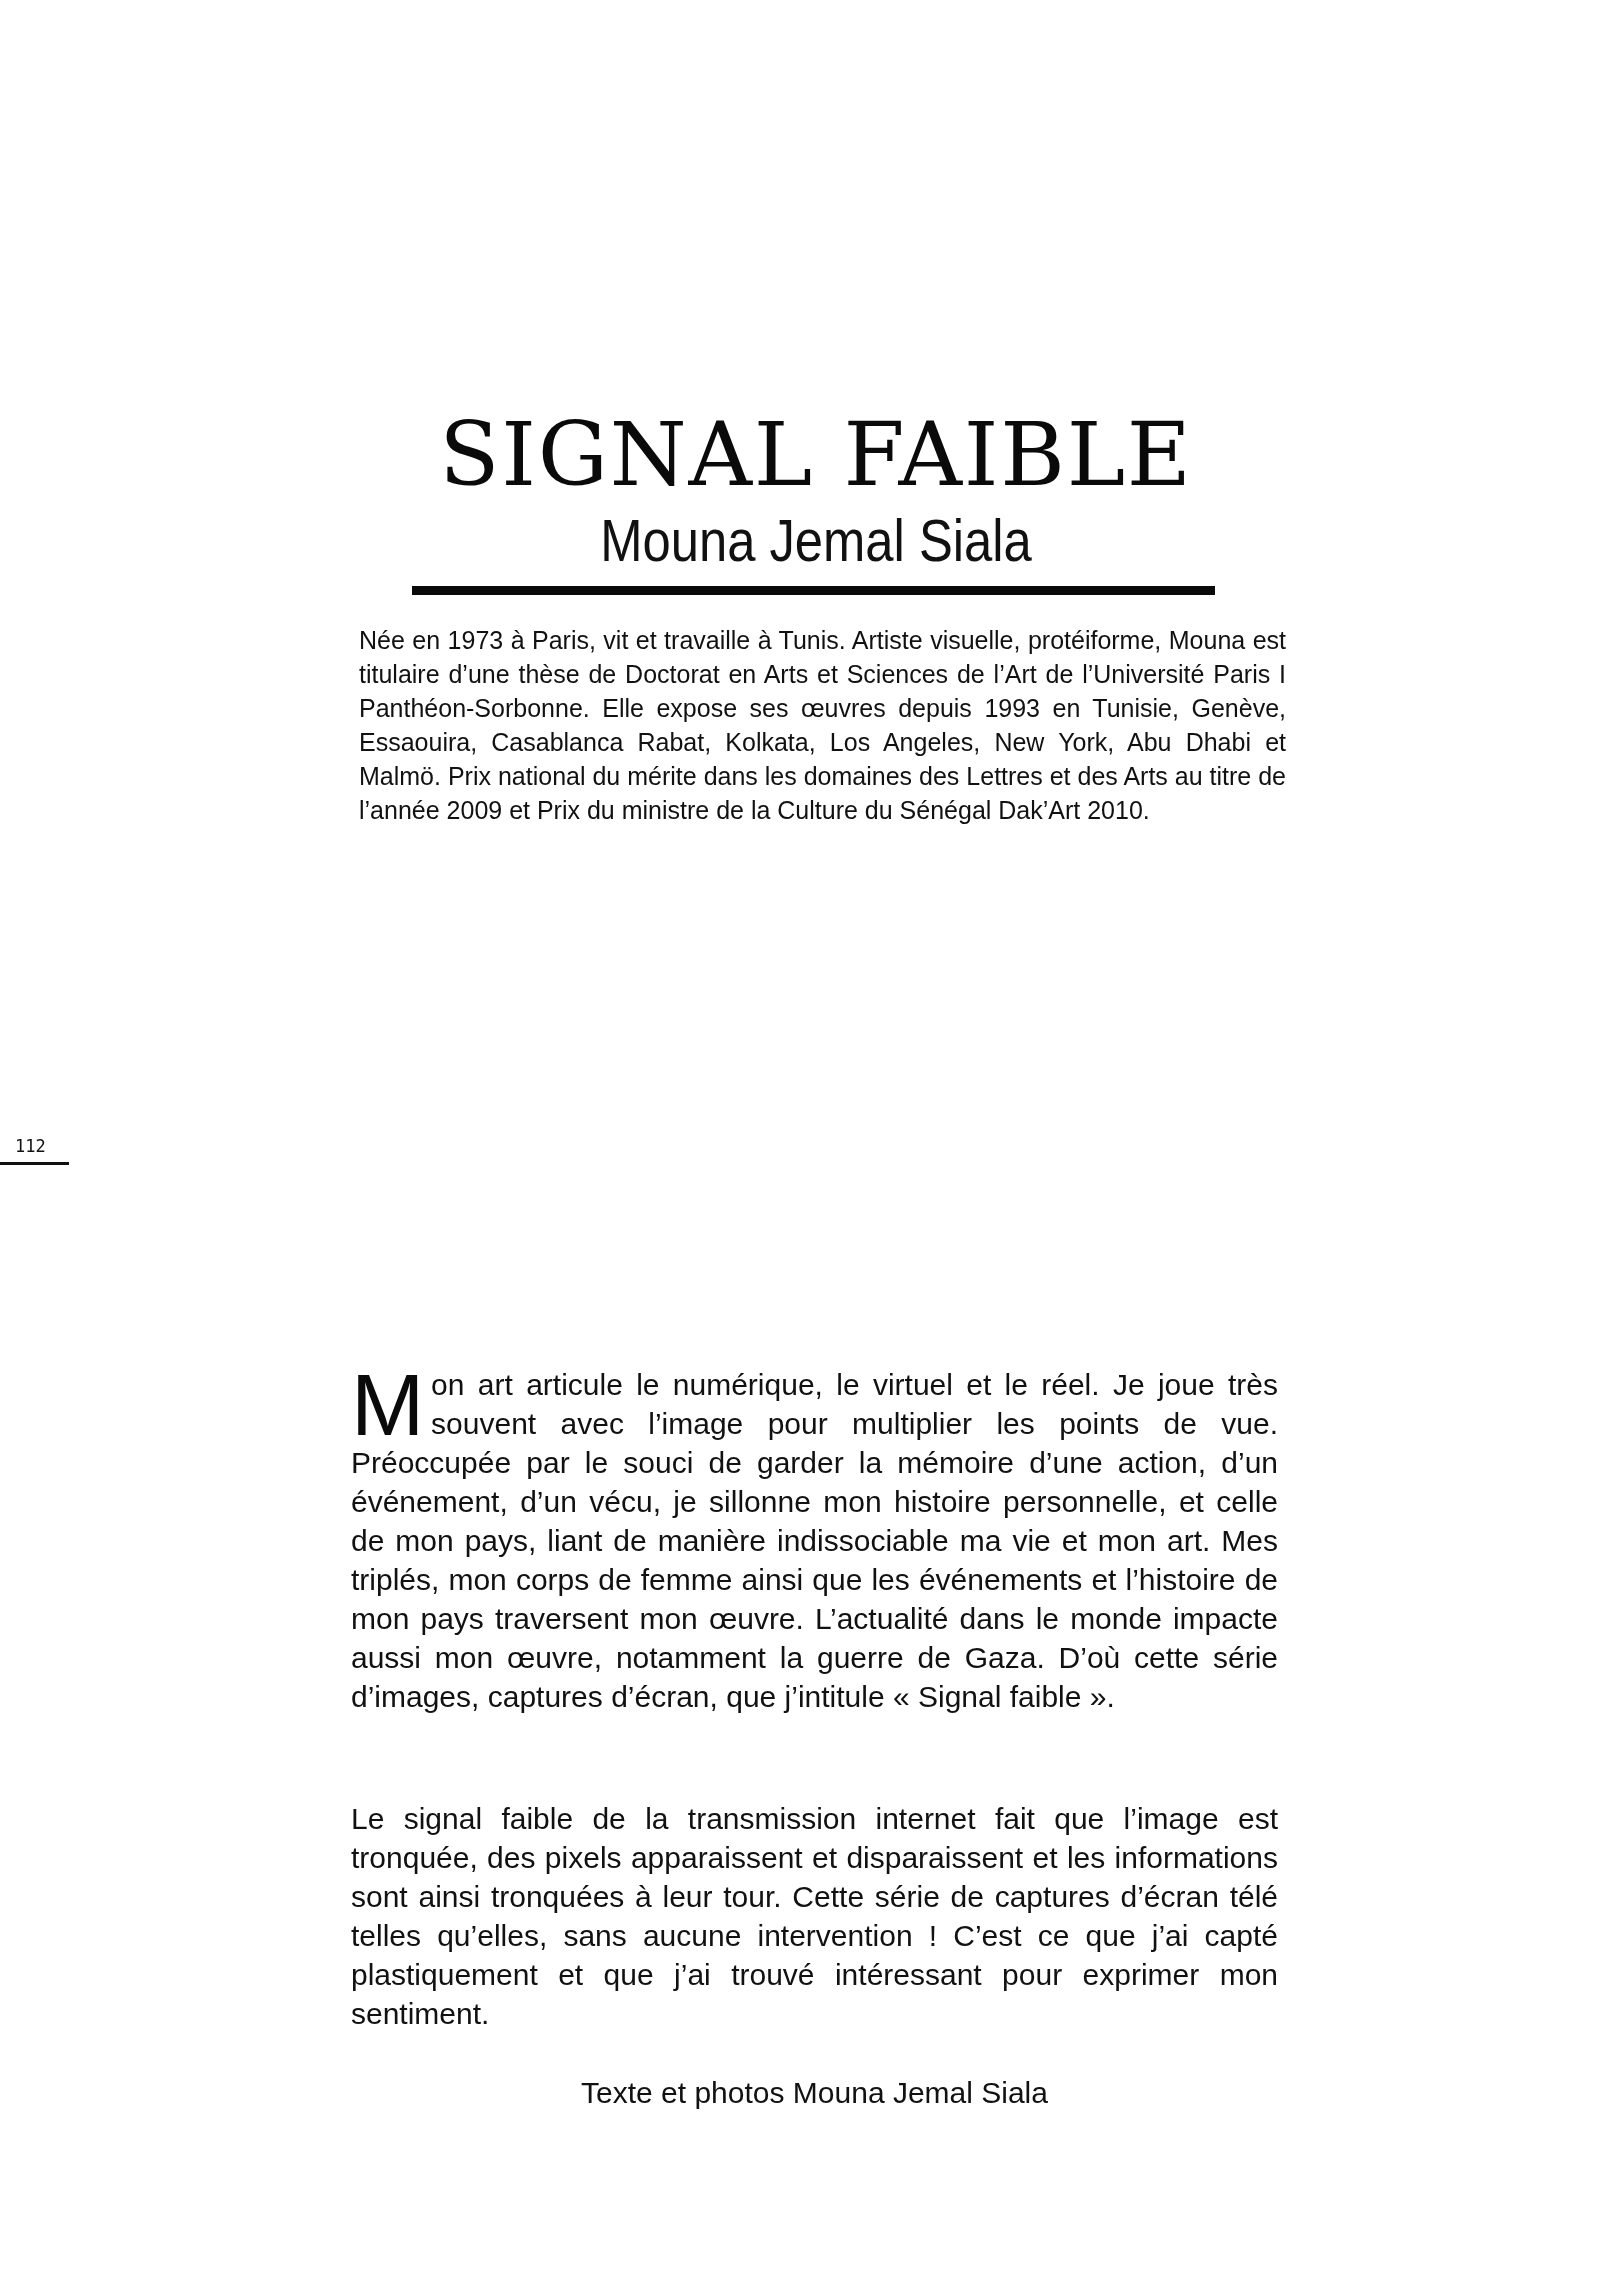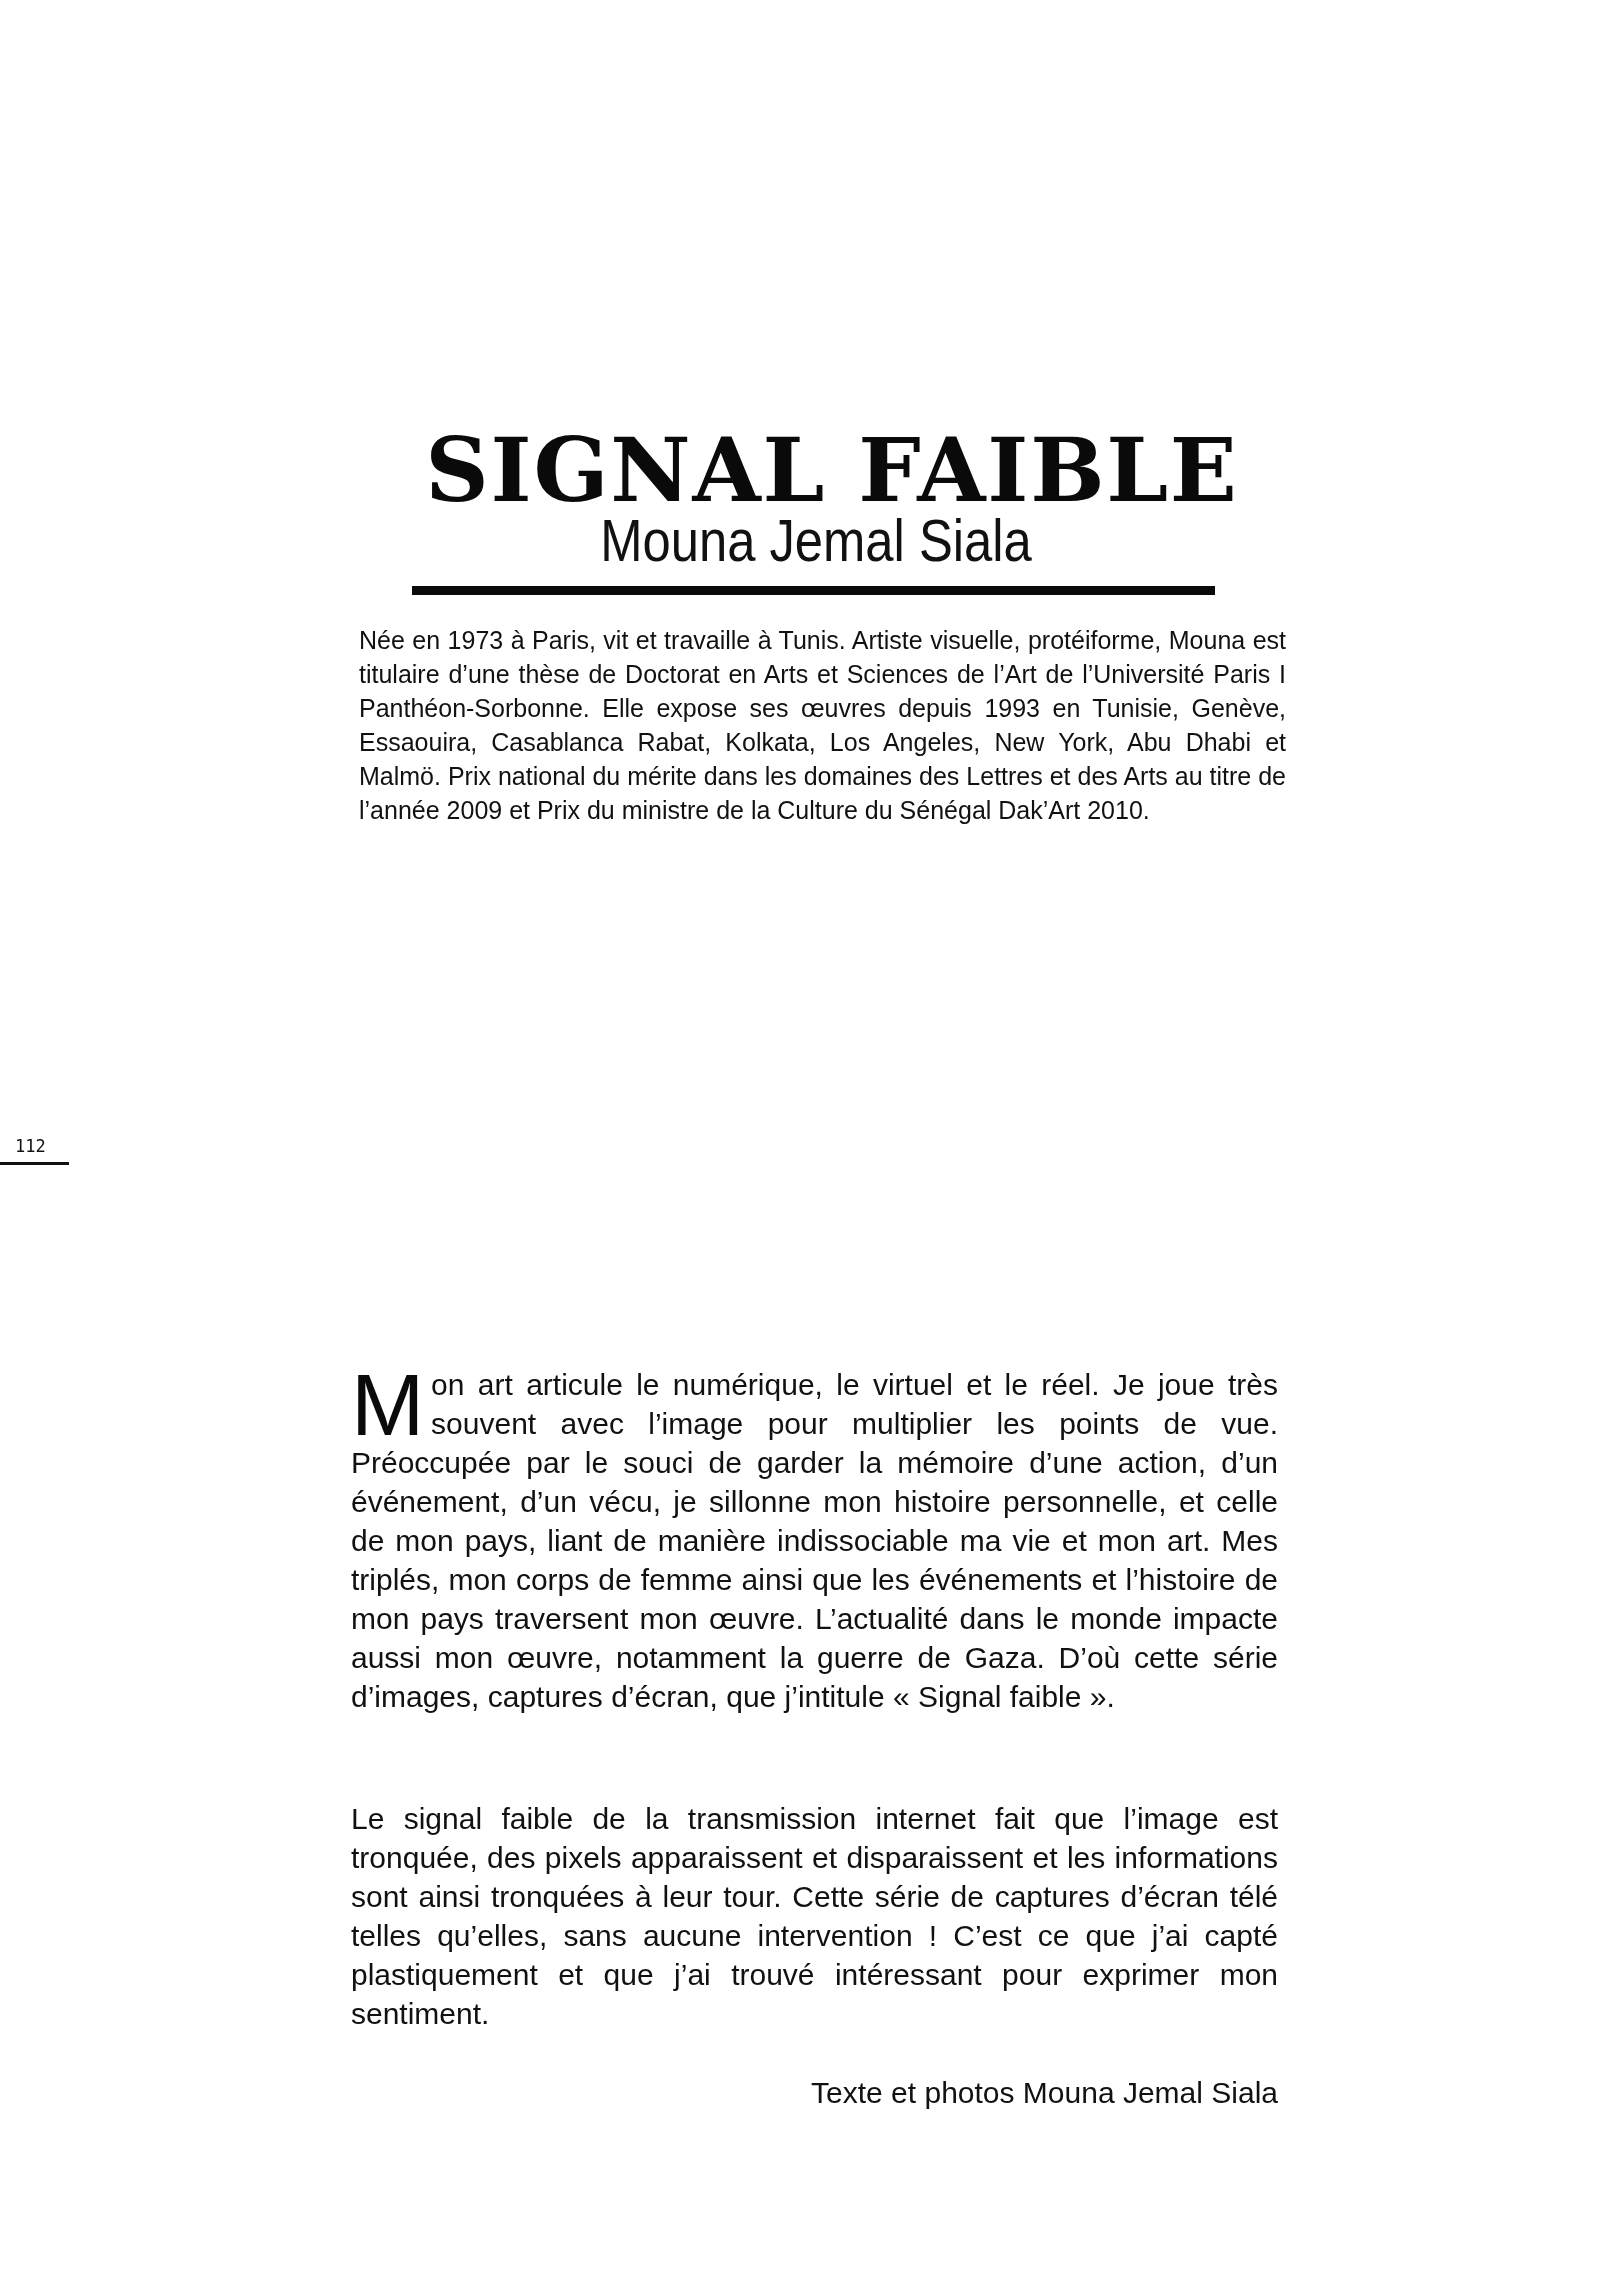--- a/index.html
+++ b/index.html
@@ -1,22 +1,22 @@
 <!DOCTYPE html>
 <html style="font-size:13.5px"><head>
   <meta charset="utf-8">
   <style>
     html, body { margin: 0; padding: 0; background: #ffffff; }
     body { width: 1623px; height: 2295px; position: relative; overflow: hidden; color: #111; }
     .title {
       position: absolute; left: 406px; top: 404px; width: 820px;
       text-align: center;
-      font-family: "DejaVu Serif", serif; font-weight: bold;
+      font-family: "DejaVu Serif", serif; font-weight: normal;
       font-size: 88px; line-height: 101px; letter-spacing: 1.7px;
-      margin: 16px; color: #0a0a0a;
+      margin: 0; color: #0a0a0a;
     }
     .author {
       position: absolute; left: 406px; top: 506px; width: 820px;
       text-align: center;
       font-family: "Liberation Sans", sans-serif;
       font-size: 59px; line-height: 71px; margin: 0; color: #111;
       transform: scaleX(0.86); transform-origin: center;
     }
     .rule {
       position: absolute; left: 412px; top: 586px; width: 803px; height: 8.5px; background: #0a0a0a;
@@ -37,21 +37,21 @@
       font-family: "Liberation Sans", sans-serif;
       font-size: 30px; line-height: 39px; text-align: justify; margin: 0; color: #111;
     }
     .p1 { top: 1365px; }
     .p2 { top: 1799px; }
     .dropcap {
       float: left; font-size: 88px; line-height: 69px; margin: 5px 6.8px 0 0; padding: 0;
       font-family: "Liberation Sans", sans-serif; font-weight: normal; color: #0a0a0a;
     }
     .signature {
-      position: absolute; left: 351px; top: 2073px; width: 927px; text-align: right;
+      position: absolute; left: 351px; top: 2073px; width: 927px; text-align: center;
       font-family: "Liberation Sans", sans-serif; font-size: 30px; line-height: 39px; color: #111;
     }
   </style>
 </head>
 <body>
 
 <h1 class="title">SIGNAL FAIBLE</h1>
 <div class="author">Mouna Jemal Siala</div>
 <div class="rule"></div>
 

